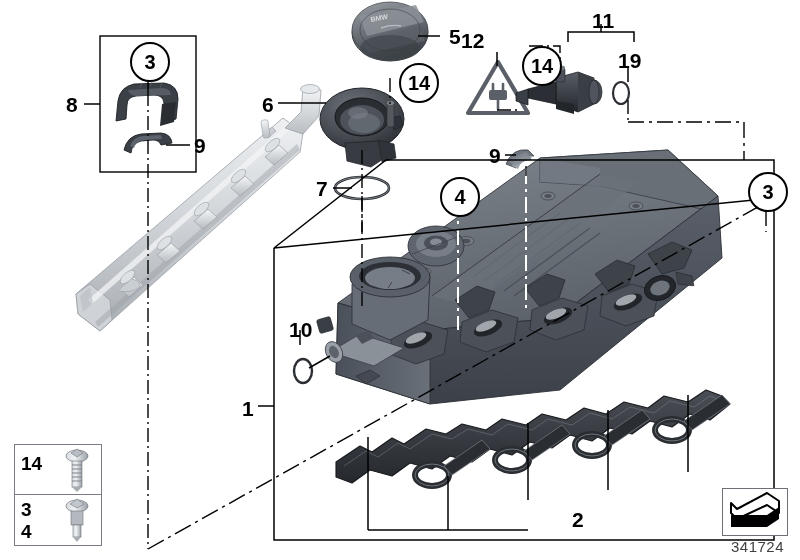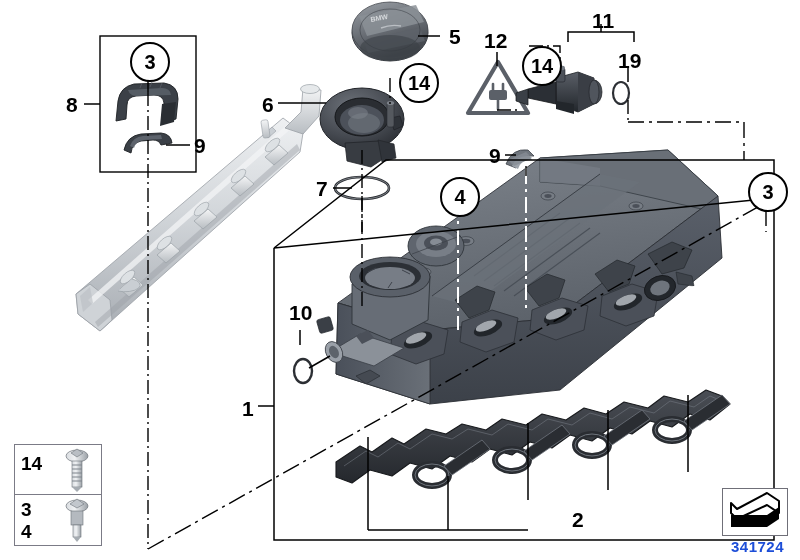--- a/index.html
+++ b/index.html
@@ -5,21 +5,21 @@
   html,body{margin:0;padding:0;background:#fff;}
   body{width:800px;height:560px;overflow:hidden;
        font-family:"Liberation Sans",sans-serif;}
   #stage{position:relative;width:800px;height:560px;background:#ffffff;}
   svg.layer{position:absolute;left:0;top:0;width:800px;height:560px;}
   .calloutnum{position:absolute;font-weight:bold;font-size:21px;color:#000;
               line-height:1;letter-spacing:0;white-space:nowrap;}
   .circnum{position:absolute;width:36px;height:36px;border:2.2px solid #000;
            border-radius:50%;background:#fff;display:flex;align-items:center;
            justify-content:center;font-weight:bold;font-size:20px;color:#000;}
-  .partnum{position:absolute;font-size:15px;color:#1d4ed8;letter-spacing:.5px;font-weight:bold;}
+  .partnum{position:absolute;font-size:15px;color:#404040;letter-spacing:.5px;}
   .legendbox{position:absolute;border:1.4px solid #7b7b86;background:#fff;}
   .legendcell{position:relative;}
   .legendlbl{position:absolute;font-weight:bold;font-size:19px;color:#000;}
   .viewbox{position:absolute;border:1.4px solid #6f6f78;background:#fff;}
 </style>
 </head>
 <body>
 
 <div id="stage">
 
@@ -420,23 +420,23 @@
 <div class="calloutnum" style="left:572px;top:509px;">2</div>
 <div class="circnum" style="left:748px;top:172px;">3</div>
 <div class="circnum" style="left:130px;top:42px;">3</div>
 <div class="circnum" style="left:440px;top:177px;">4</div>
 <div class="calloutnum" style="left:449px;top:26px;">5</div>
 <div class="calloutnum" style="left:262px;top:94px;">6</div>
 <div class="calloutnum" style="left:316px;top:178px;">7</div>
 <div class="calloutnum" style="left:66px;top:94px;">8</div>
 <div class="calloutnum" style="left:194px;top:135px;">9</div>
 <div class="calloutnum" style="left:489px;top:145px;">9</div>
-<div class="calloutnum" style="left:289px;top:302px;text-align:center;">10</div>
+<div class="calloutnum" style="left:289px;top:319px;text-align:center;">10</div>
 <div class="calloutnum" style="left:592px;top:10px;">11</div>
-<div class="calloutnum" style="left:484px;top:30px;">12</div>
+<div class="calloutnum" style="left:461px;top:30px;">12</div>
 <div class="calloutnum" style="left:618px;top:50px;">19</div>
 <div class="circnum" style="left:399px;top:63px;">14</div>
 <div class="circnum" style="left:522px;top:46px;">14</div>
 
 <div class="legendbox" style="left:14px;top:444px;width:86px;height:100px;">
   <div class="legendcell" style="height:49px;border-bottom:1.4px solid #7b7b86;position:relative;">
     <div class="legendlbl" style="left:6px;top:8px;">14</div>
     <svg width="40" height="47" style="position:absolute;left:42px;top:2px;">
       <ellipse cx="20" cy="9" rx="11" ry="6" fill="url(#gScrew)" stroke="#6d737a" stroke-width=".7"></ellipse>
       <path d="M14,6 l6,-4 l6,4 l-6,4 z" fill="#b9bec4" stroke="#6d737a" stroke-width=".6"></path>

